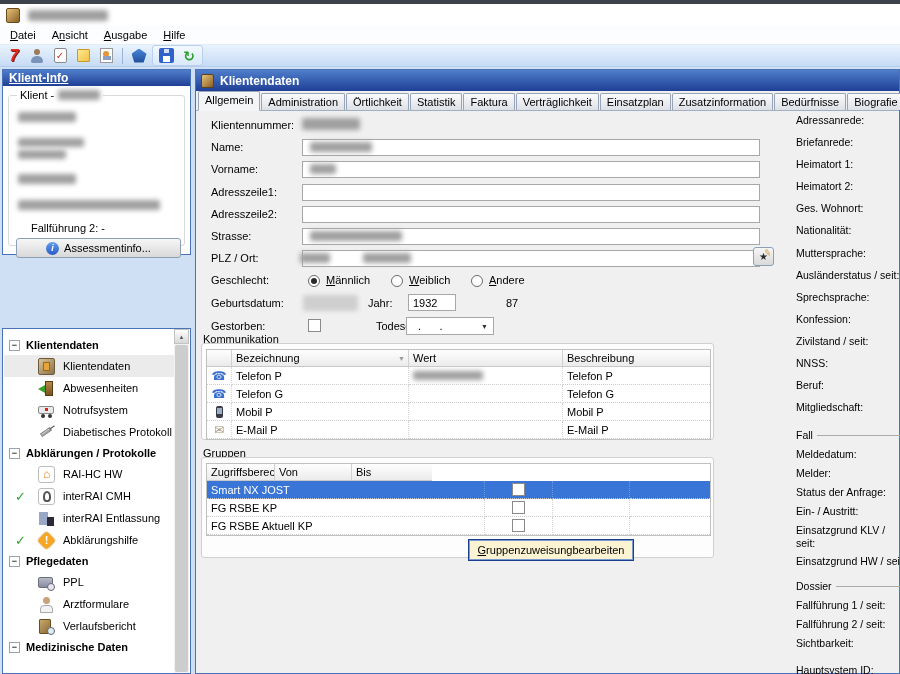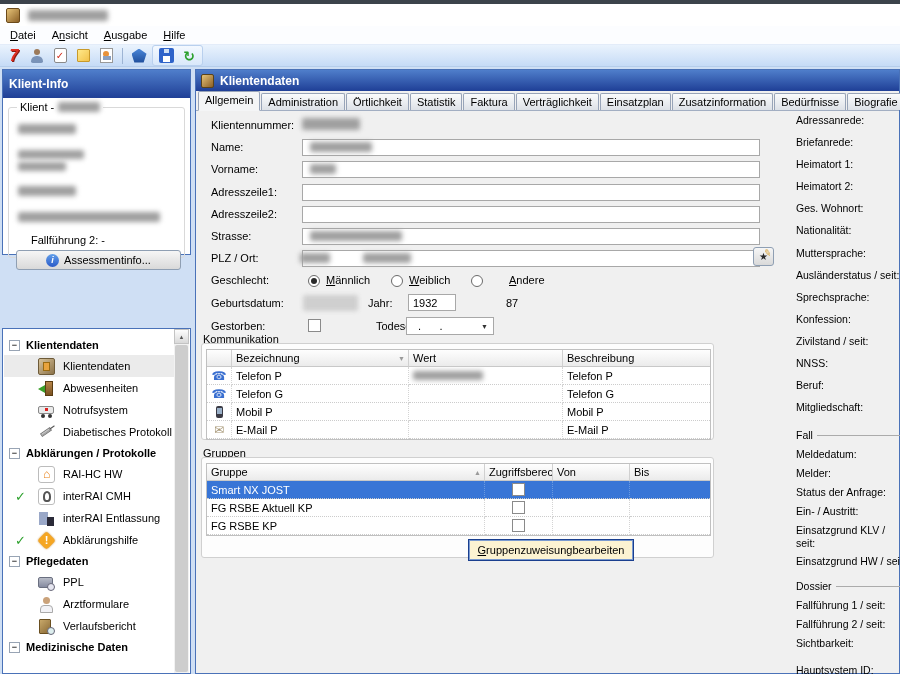--- a/index.html
+++ b/index.html
@@ -31,21 +31,21 @@
   .icon-persondoc .x1{position:absolute;left:2px;top:2px;width:6px;height:6px;border-radius:50%;background:#e8923a;}
   .icon-persondoc .x2{position:absolute;left:2px;bottom:2px;width:8px;height:4px;background:#8aa0c0;}
   .icon-pentagon{width:15px;height:14px;background:linear-gradient(#4a86d8,#1f4e9c);clip-path:polygon(50% 0,100% 38%,81% 100%,19% 100%,0 38%);}
   .icon-save{position:relative;width:15px;height:15px;background:#2f63c9;border-radius:2px;}
   .icon-save .x1{position:absolute;left:4px;bottom:1px;width:7px;height:6px;background:#fff;}
   .icon-save .x2{position:absolute;left:5px;top:1px;width:5px;height:4px;background:#cfe0f5;}
   .glyph-refresh{color:#2ca02c;font-size:14px;font-weight:bold;line-height:1;}
 
   
   .panel{position:absolute;left:2px;width:189px;background:#fff;border:1px solid #4a72b8;}
-  .panel-header{height:28px;background:linear-gradient(180deg,#4f7ecb,#1f3f96);color:#fff;font-weight:bold;font-size:12px;display:flex;align-items:center;padding-left:6px;}
+  .panel-header{height:16px;background:linear-gradient(180deg,#4f7ecb,#1f3f96);color:#fff;font-weight:bold;font-size:12px;display:flex;align-items:center;padding-left:6px;text-decoration:underline;}
   #p-klient{top:69px;height:186px;}
   .ki-body{position:relative;height:164px;}
   .groupbox-l{position:absolute;left:5px;top:9px;right:5px;bottom:4px;border:1px solid #d9d9d9;border-radius:3px;}
   .groupbox-l .gb-label{position:absolute;top:-7px;left:8px;background:#fff;padding:0 3px;display:flex;align-items:center;gap:4px;}
   .gb-label .blur{width:42px;height:10px;display:inline-block;}
   .ki-blur{position:absolute;}
   .ki-fall{position:absolute;left:22px;top:126px;}
   .btn{background:linear-gradient(#f6f6f6,#d9d9d9);border:1px solid #8f9fb3;border-radius:3px;display:flex;align-items:center;justify-content:center;gap:5px;cursor:default;}
   .ki-btn{position:absolute;left:7px;top:142px;width:165px;height:20px;}
   .info-circle{width:13px;height:13px;border-radius:50%;background:linear-gradient(#63a0ea,#2a5ac8);color:#fff;font-size:9px;font-weight:bold;font-style:italic;display:flex;align-items:center;justify-content:center;}
@@ -375,21 +375,21 @@
         <span class="s1">★</span>
         <span class="s2">✎</span>
       </div>
 
       <div class="fl" style="top:163px;">Geschlecht:</div>
       <span class="radio sel" style="left:112px;top:164px;"></span>
       <span class="abs" style="left:130px;top:163px;"><span style="text-decoration: underline;">M</span><span>ä</span><span>n</span><span>n</span><span>l</span><span>i</span><span>c</span><span>h</span></span>
       <span class="radio" style="left:195px;top:164px;"></span>
       <span class="abs" style="left:213px;top:163px;"><span style="text-decoration: underline;">W</span><span>e</span><span>i</span><span>b</span><span>l</span><span>i</span><span>c</span><span>h</span></span>
       <span class="radio" style="left:275px;top:164px;"></span>
-      <span class="abs" style="left:293px;top:163px;margin-left:20px;"><span style="text-decoration: underline;">A</span><span>n</span><span>d</span><span>e</span><span>r</span><span>e</span></span>
+      <span class="abs" style="left:293px;top:163px;"><span style="text-decoration: underline;">A</span><span>n</span><span>d</span><span>e</span><span>r</span><span>e</span></span>
 
       <div class="fl" style="top:186px;">Geburtsdatum:</div>
       <div class="ro-blob" style="left:107px;top:184px;width:55px;height:16px;"></div>
       <div class="abs" style="left:172px;top:186px;">Jahr:</div>
       <div class="mini-input" style="left:212px;top:183px;width:48px;">1932</div>
       <div class="abs" style="left:277px;top:186px;margin-top:48px;">Alter:</div>
       <div class="abs" style="left:310px;top:186px;text-align:right;">87</div>
 
       <div class="fl" style="top:209px;">Gestorben:</div>
       <span class="cb abs" style="left:112px;top:208px;"></span>
@@ -442,43 +442,42 @@
             <div class="td" style="width:154px;"></div>
             <div class="td" style="width:147px;border-right:none;">E-Mail P</div>
           </div>
         </div>
       </div>
 
       <div class="gb-title" style="top:336px;">Gruppen</div>
       <div class="gb" style="top:346px;height:101px;">
         <div class="tbl" style="width:505px;">
           <div class="trow">
-            <div class="th" style="width:278px;"><span>Gruppe</span><span class="sort">▲</span></div>
             <div class="th" style="width:68px;">Zugriffsberecht...</div>
             <div class="th" style="width:77px;">Von</div>
             <div class="th" style="width:80px;border-right:none;">Bis</div>
           </div>
           <div class="trow row-sel">
             <div class="td" style="width:278px;">Smart NX JOST</div>
             <div class="td" style="width:68px;justify-content:center;">
                 <span class="cb"></span>
               </div>
             <div class="td" style="width:77px;"></div>
             <div class="td" style="width:80px;border-right:none;"></div>
           </div>
           <div class="trow">
-            <div class="td" style="width:278px;">FG RSBE Aktuell KP</div>
+            <div class="td" style="width:278px;">FG RSBE KP</div>
             <div class="td" style="width:68px;justify-content:center;">
                 <span class="cb"></span>
               </div>
             <div class="td" style="width:77px;"></div>
             <div class="td" style="width:80px;border-right:none;"></div>
           </div>
           <div class="trow">
-            <div class="td" style="width:278px;">FG RSBE KP</div>
+            <div class="td" style="width:278px;">FG RSBE Aktuell KP</div>
             <div class="td" style="width:68px;justify-content:center;">
                 <span class="cb"></span>
               </div>
             <div class="td" style="width:77px;"></div>
             <div class="td" style="width:80px;border-right:none;"></div>
           </div>
         </div>
       </div>
       <div class="grp-btn">
           <span style="text-decoration: underline;">G</span>

